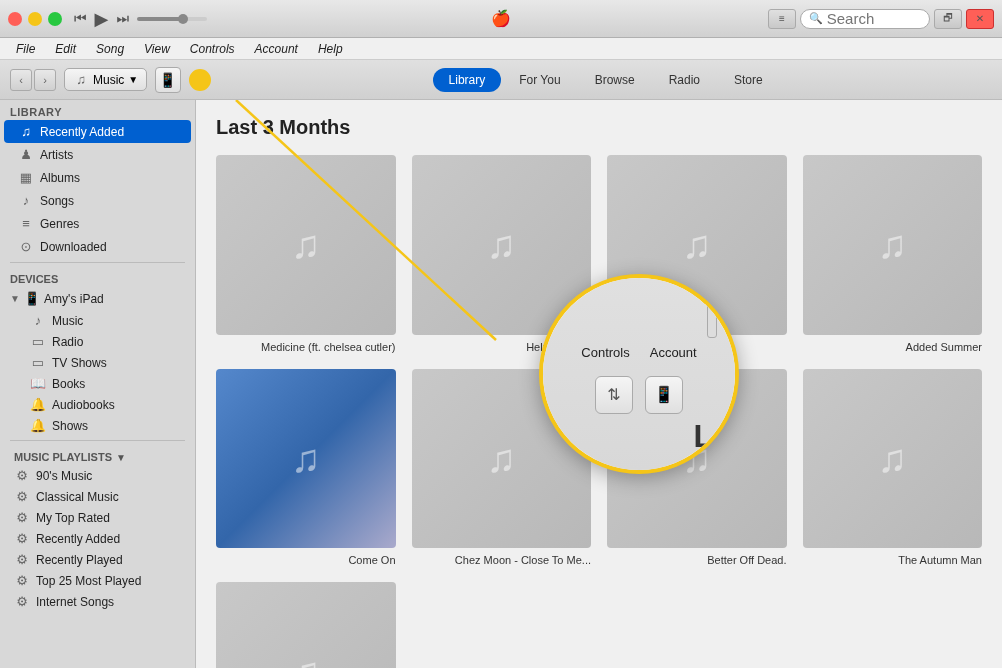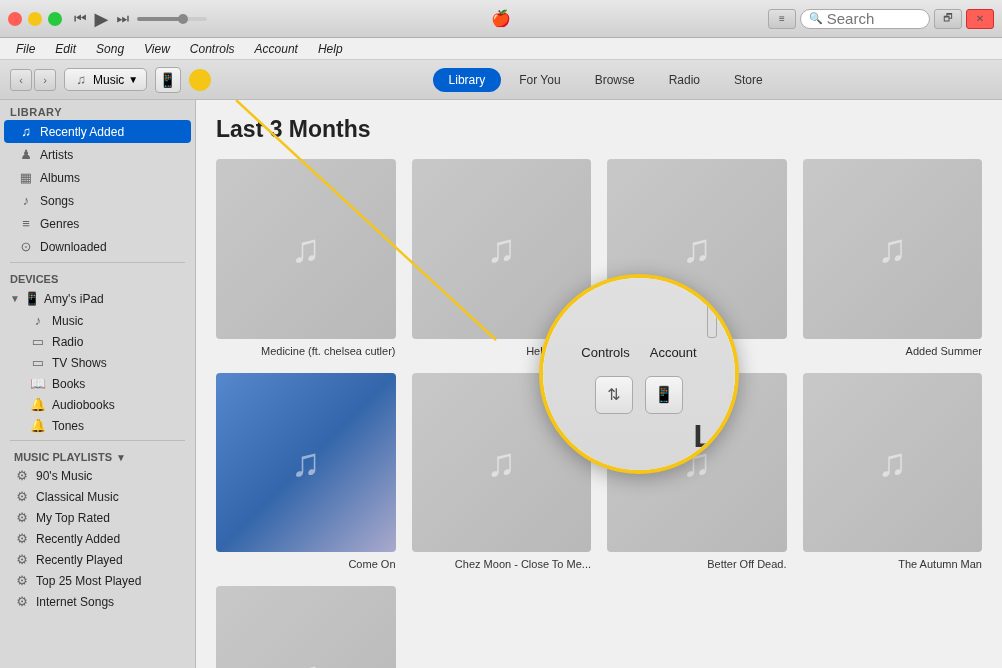--- a/index.html
+++ b/index.html
@@ -300,21 +300,21 @@
       background: #f0f0f0;
       overflow-y: auto;
       padding: 16px 20px;
       position: relative;
     }
     .content-area::-webkit-scrollbar { width: 8px; }
     .content-area::-webkit-scrollbar-track { background: #e8e8e8; }
     .content-area::-webkit-scrollbar-thumb { background: #bbb; border-radius: 4px; }
 
     .content-title {
-      font-size: 23px;
+      font-size: 20px;
       font-weight: 600;
       color: #222;
       margin-bottom: 16px;
     }
 
     .album-grid {
       display: grid;
       grid-template-columns: repeat(4, 1fr);
       gap: 16px;
       margin-bottom: 16px;
@@ -544,21 +544,21 @@
       <div class="device-child">
         <span class="item-icon">📖</span>
         <span>Books</span>
       </div>
       <div class="device-child">
         <span class="item-icon">🔔</span>
         <span>Audiobooks</span>
       </div>
       <div class="device-child">
         <span class="item-icon">🔔</span>
-        <span>Tones</span>
+        <span>Shows</span>
       </div>
 
       <div class="sidebar-divider"></div>
 
       <div class="playlists-section">
         <span>Music Playlists</span>
         <span style="font-size:10px; margin-left:4px;">▼</span>
       </div>
 
       <div class="playlist-item">

